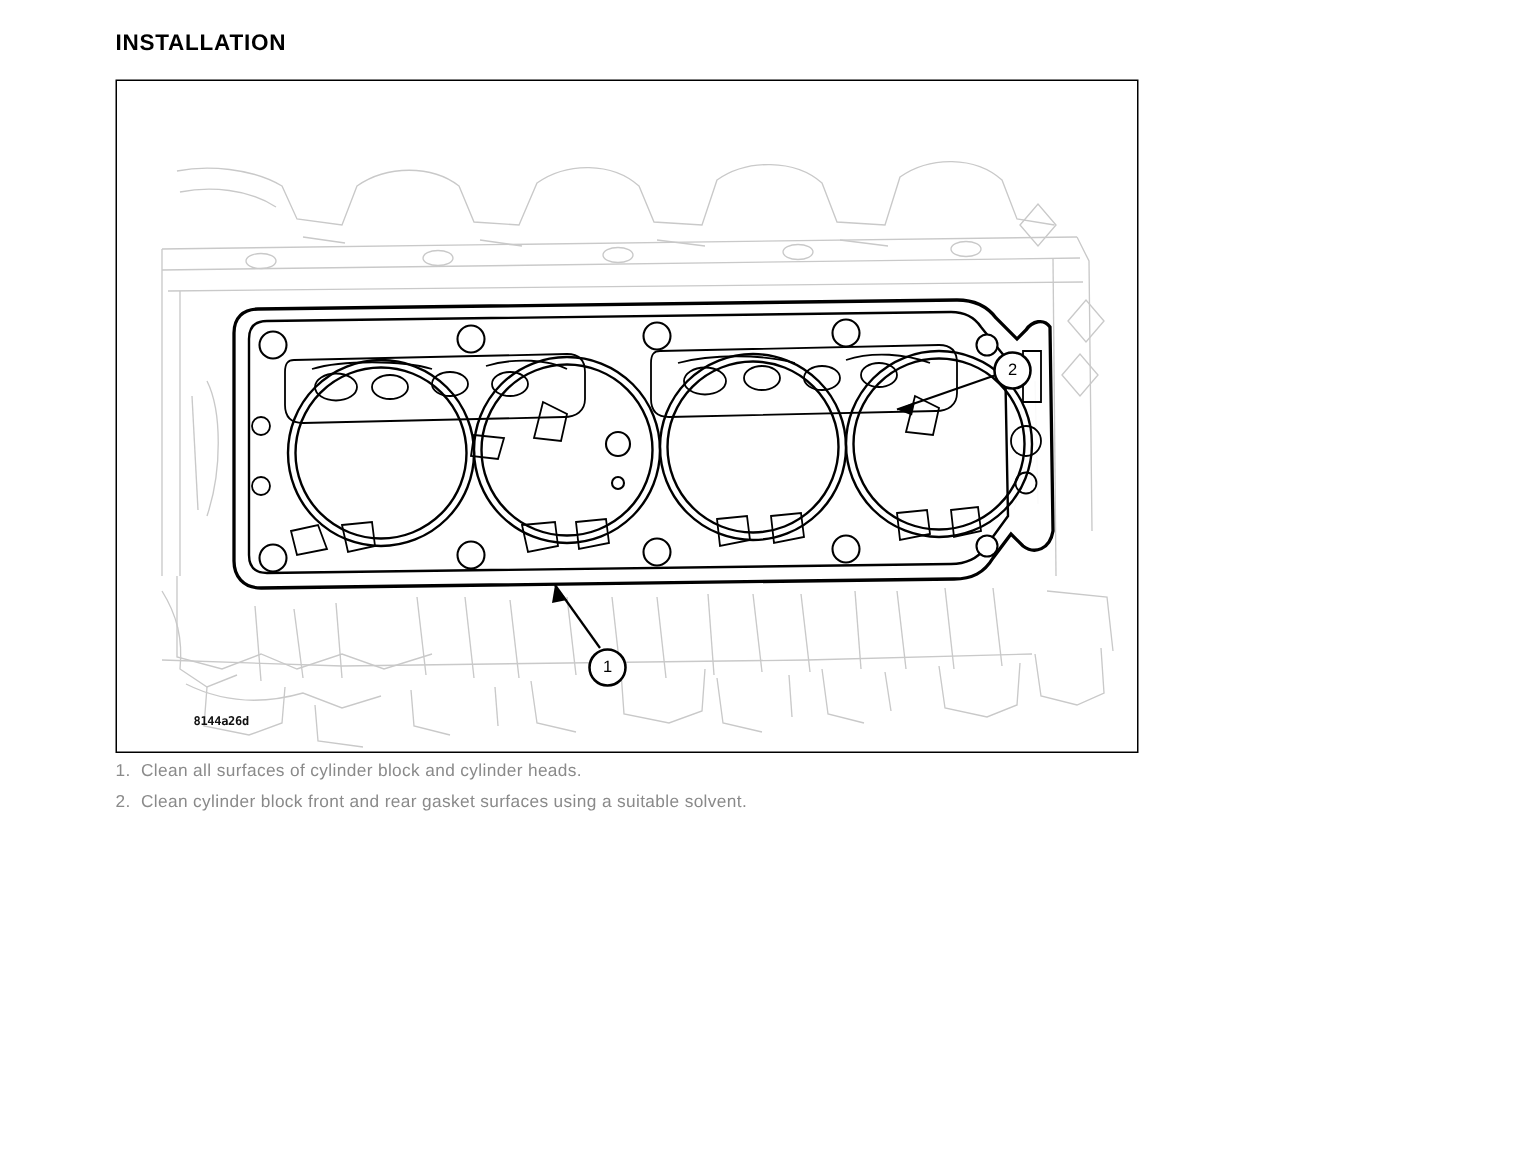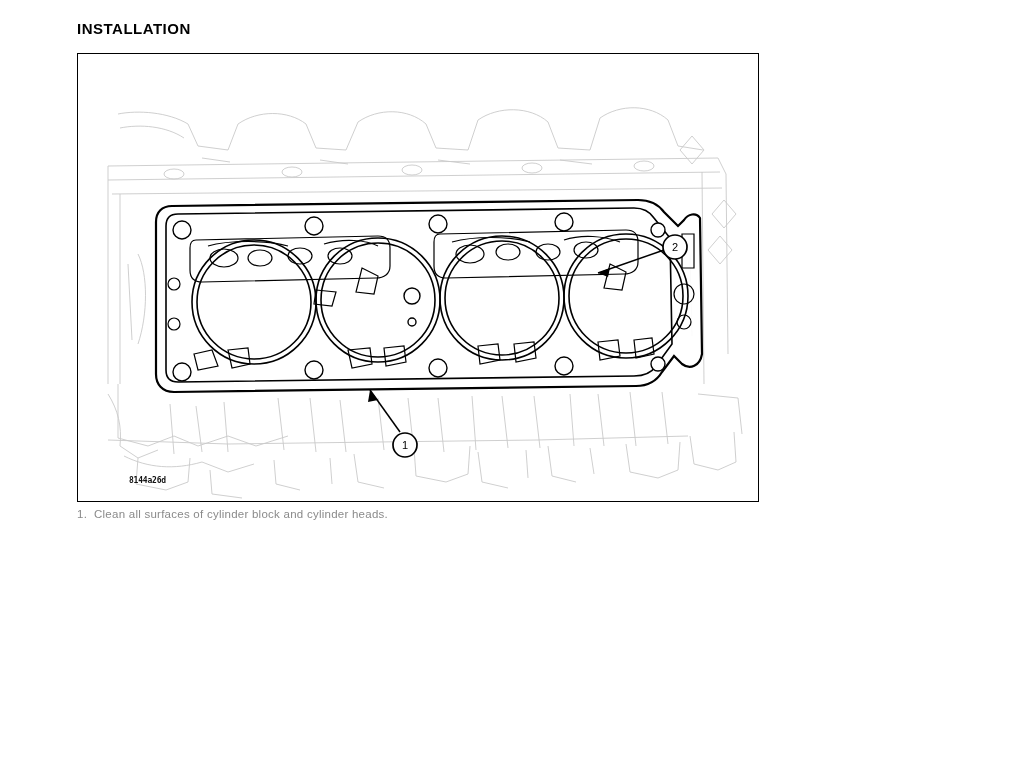--- a/index.html
+++ b/index.html
@@ -280,16 +280,19 @@
                 display:flex; align-items:center; justify-content:center;
                 font-size:11px; font-family:'Liberation Sans', sans-serif;">1</div>
 
     <div class="fig-code">8144a26d</div>
   </div>
 
   <div class="steps">
     <div class="step">
       <span class="num">1.</span><span>Clean all surfaces of cylinder block and cylinder heads.</span>
     </div>
+    <div class="step">
+      <span class="num">2.</span><span>Clean cylinder block front and rear gasket surfaces using a suitable solvent.</span>
+    </div>
   </div>
 
 
 </div>
 
 </body></html>

